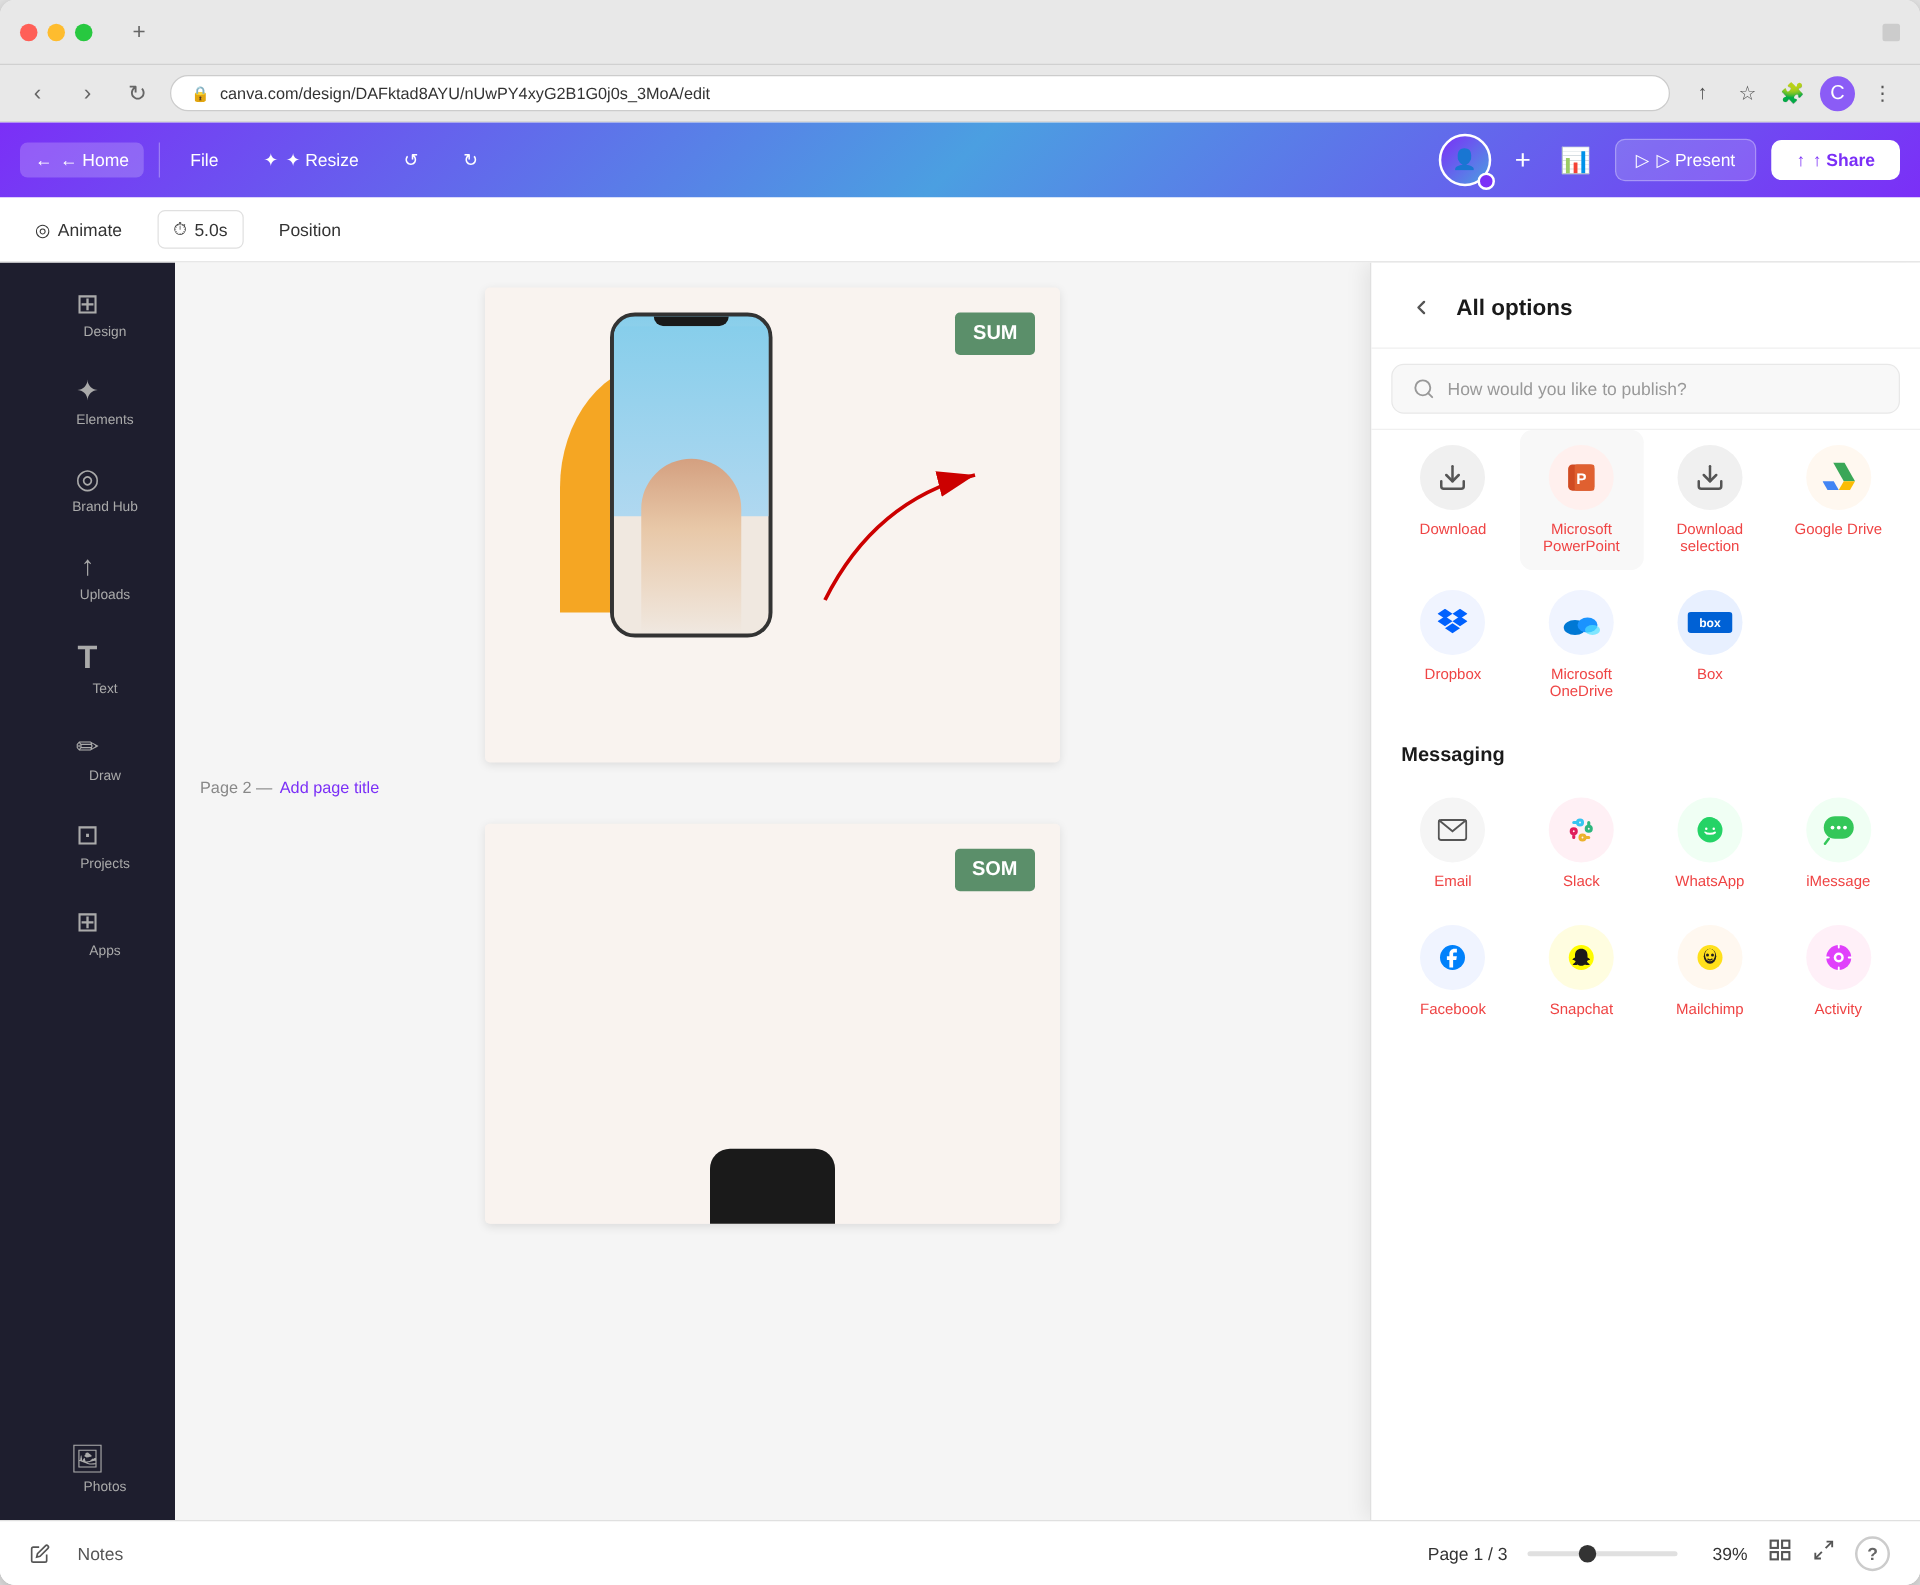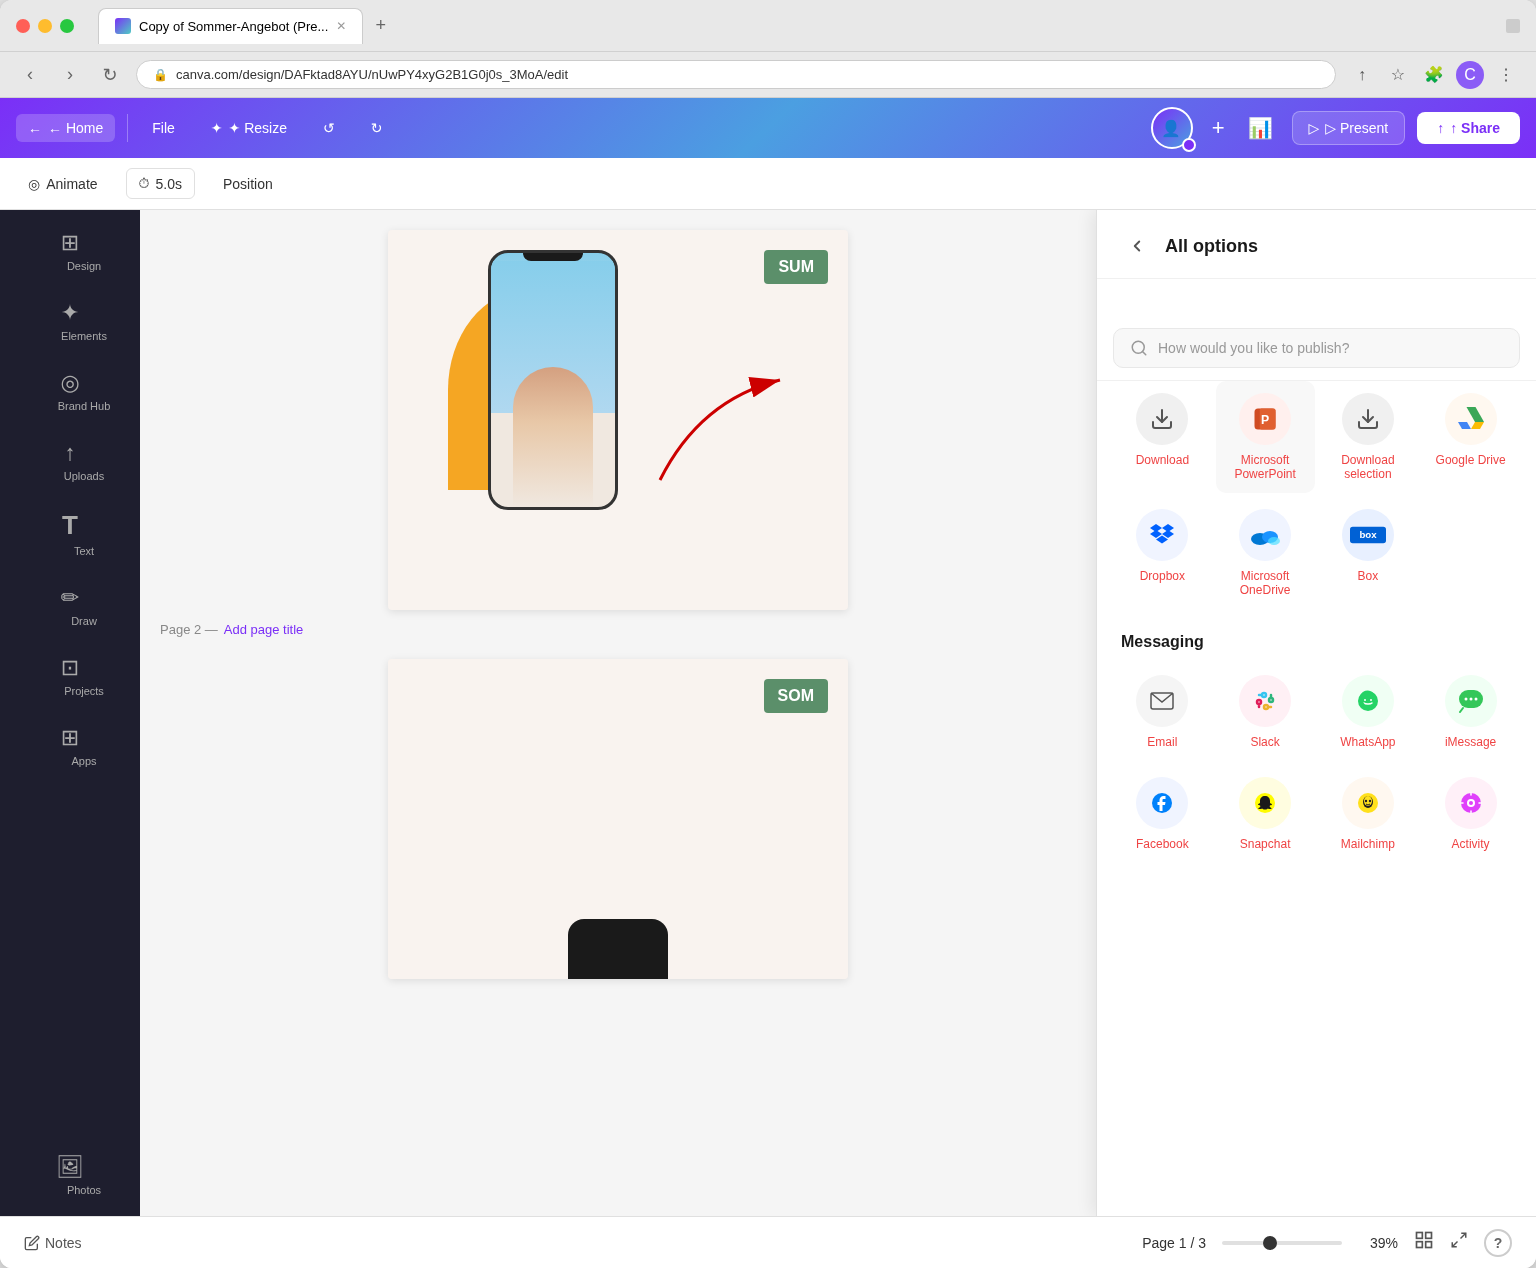--- a/index.html
+++ b/index.html
@@ -57,38 +57,38 @@
     .phone-frame { position: absolute; left: 100px; top: 20px; width: 130px; height: 260px; background: #1a1a1a; border-radius: 20px; overflow: hidden; border: 3px solid #333; }
     .phone-screen { width: 100%; height: 100%; background: linear-gradient(180deg, #87CEEB 0%, #f0e8e0 60%); position: relative; overflow: hidden; }
     .summer-badge { position: absolute; top: 20px; right: 20px; background: #5B8F6A; color: white; padding: 8px 14px; font-size: 16px; font-weight: bold; border-radius: 4px; }
 
     
     .design-page2 { width: 460px; height: 320px; background: #f9f3ef; border-radius: 4px; overflow: hidden; position: relative; box-shadow: 0 2px 8px rgba(0,0,0,0.1); margin-top: 16px; }
     .som-badge { position: absolute; top: 20px; right: 20px; background: #5B8F6A; color: white; padding: 8px 14px; font-size: 16px; font-weight: bold; border-radius: 4px; }
 
     
     .canva-bottombar { height: 52px; background: #fff; border-top: 1px solid #e0e0e0; display: flex; align-items: center; padding: 0 24px; gap: 16px; }
-    .notes-btn { display: flex; align-items: center; gap: 5px; color: #555; font-size: 14px; cursor: pointer; background: none; border: none; }
+    .notes-btn { display: flex; align-items: center; gap: 22px; color: #555; font-size: 14px; cursor: pointer; background: none; border: none; }
     .bottombar-spacer { flex: 1; }
     .page-indicator { font-size: 14px; color: #333; font-weight: 500; }
     .zoom-slider { display: flex; align-items: center; gap: 8px; }
     .zoom-track { width: 120px; height: 4px; background: #e0e0e0; border-radius: 2px; position: relative; cursor: pointer; }
     .zoom-thumb { width: 14px; height: 14px; background: #333; border-radius: 50%; position: absolute; top: -5px; left: 40%; transform: translateX(-50%); }
     .zoom-pct { font-size: 14px; color: #333; min-width: 40px; text-align: right; }
     .grid-view-btn { background: none; border: none; cursor: pointer; color: #555; font-size: 18px; }
     .expand-btn { background: none; border: none; cursor: pointer; color: #555; font-size: 18px; }
     .help-btn { width: 28px; height: 28px; border-radius: 50%; border: 2px solid #ccc; background: none; cursor: pointer; color: #666; font-size: 14px; font-weight: bold; display: flex; align-items: center; justify-content: center; }
 
     
     .publish-panel { width: 440px; background: white; border-left: 1px solid #e0e0e0; display: flex; flex-direction: column; box-shadow: -4px 0 16px rgba(0,0,0,0.08); z-index: 100; }
     .panel-header { padding: 20px 24px 16px; display: flex; align-items: center; gap: 12px; border-bottom: 1px solid #f0f0f0; }
     .panel-back-btn { background: none; border: none; cursor: pointer; color: #555; font-size: 18px; width: 32px; height: 32px; display: flex; align-items: center; justify-content: center; border-radius: 6px; }
     .panel-title { font-size: 18px; font-weight: 600; color: #1a1a1a; }
     .panel-search { padding: 12px 16px; border-bottom: 1px solid #f0f0f0; }
-    .search-box { display: flex; align-items: center; gap: 10px; background: #f8f8f8; border: 1px solid #e8e8e8; border-radius: 10px; padding: 10px 16px; margin-top: 37px; }
+    .search-box { display: flex; align-items: center; gap: 10px; background: #f8f8f8; border: 1px solid #e8e8e8; border-radius: 10px; padding: 10px 16px; }
     .search-box input { background: none; border: none; outline: none; flex: 1; font-size: 14px; color: #333; }
     .search-box input::placeholder { color: #999; }
     .panel-content { flex: 1; overflow-y: auto; padding: 0 16px 16px; }
     .section-title { font-size: 16px; font-weight: 700; color: #1a1a1a; padding: 16px 8px 12px; }
     .option-item { display: flex; flex-direction: column; align-items: center; padding: 12px 8px; cursor: pointer; border-radius: 10px; gap: 8px; }
     .option-icon { width: 52px; height: 52px; border-radius: 50%; background: #f0f0f0; display: flex; align-items: center; justify-content: center; font-size: 22px; }
     .option-label { font-size: 12px; color: #ef4444; text-align: center; font-weight: 500; }
 
     
     .icon-download { background: #f0f0f0; }
@@ -112,25 +112,20 @@
 
 <div class="browser-window">
 
   <div class="browser-titlebar">
     <div class="traffic-lights">
       <div class="traffic-light tl-red"></div>
       <div class="traffic-light tl-yellow"></div>
       <div class="traffic-light tl-green"></div>
     </div>
     <div class="browser-tabs">
-      <div class="browser-tab">
-        <div class="tab-icon"></div>
-        <span>Copy of Sommer-Angebot (Pre...</span>
-        <span class="tab-close">✕</span>
-      </div>
       <button class="tab-new">+</button>
     </div>
     <div style="display:flex; gap:8px; margin-left:auto;">
       <div style="width:14px;height:14px;border-radius:2px;background:#ccc;"></div>
     </div>
   </div>
 
   <div class="browser-nav">
     <button class="nav-btn">‹</button>
     <button class="nav-btn">›</button>

